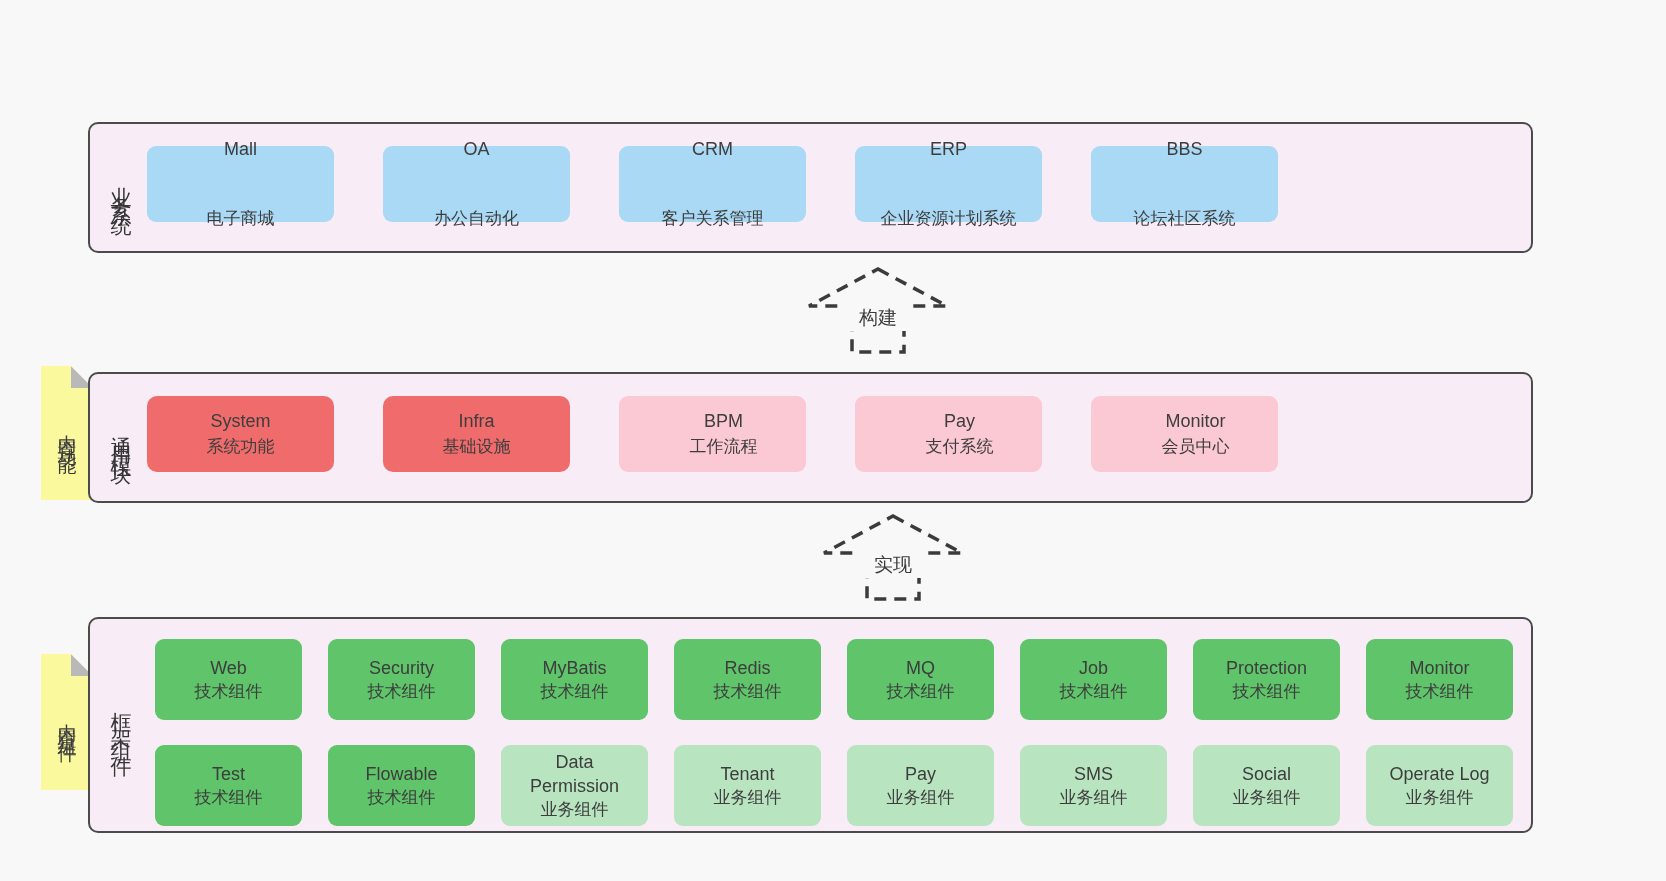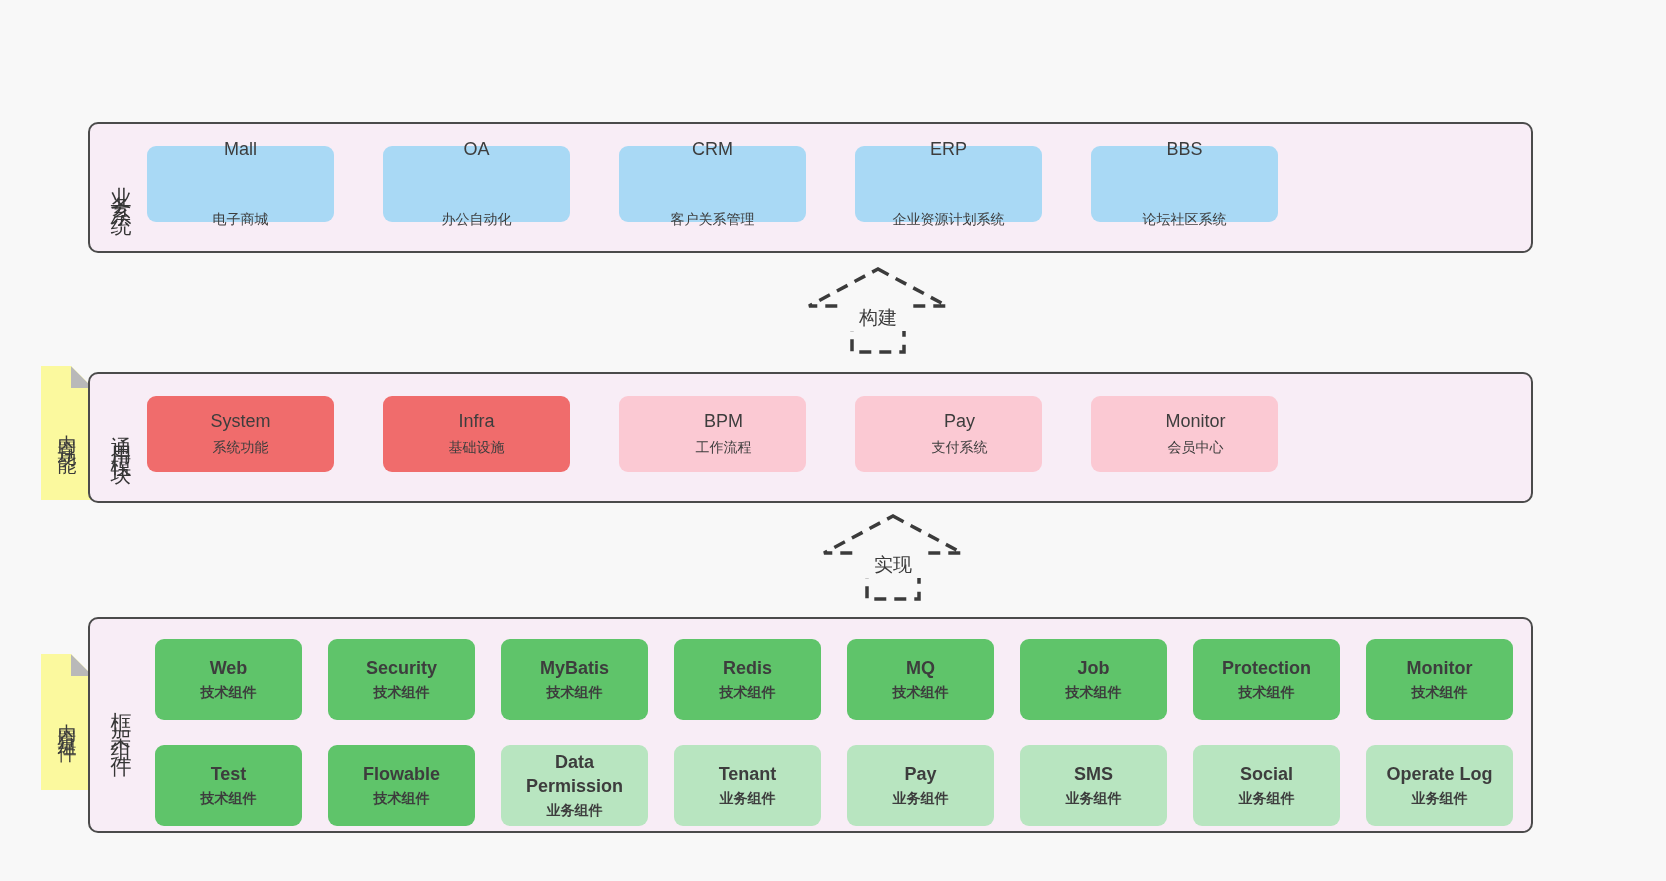--- a/index.html
+++ b/index.html
@@ -27,29 +27,29 @@
     font-size:21px; letter-spacing:9px; color:#353535;
   }
   .panel-components .layer-label { letter-spacing:15px; }
   .box-row { position:absolute; left:57px; top:22px; display:flex; gap:49px; }
   .box {
     width:187px; height:76px; border-radius:9px;
     display:flex; flex-direction:column; align-items:center; justify-content:center;
     text-align:center; line-height:26px; padding:0 12px;
   }
   .box-name { font-size:18px; }
-  .box-desc { font-size:14px; }
+  .box-desc { font-size:17px; }
   .blue        { background:var(--blue,#a9d9f5);gap:44px; }
-  .red         { background:var(--red,#f06c6c); }
+  .red         { background:var(--red,#f06c6c);border-radius:10px; }
   .pink        { background:var(--pink,#fbc9d3);padding-left:34px; }
   .green       { background:var(--green,#5fc46a); }
   .light-green { background:var(--light-green,#b8e5c0); }
   .grid-rows { position:absolute; left:65px; top:20px; display:flex; flex-direction:column; gap:25px; }
   .grid-row  { display:flex; gap:26px; }
-  .grid-row .box { width:147px; height:81px; line-height:24px; padding:0 10px;font-weight:bold; }
+  .grid-row .box { width:147px; height:81px; line-height:24px; padding:0 10px; }
   .sticky {
     position:absolute; left:41px; width:52px;
     background:var(--sticky-yellow,#fbf99e); z-index:1;
     clip-path:polygon(0 0, calc(100% - 22px) 0, 100% 22px, 100% 100%, 0 100%);
     display:flex; align-items:center; justify-content:center;
   }
   .sticky-fold {
     position:absolute; top:0; right:0; width:22px; height:22px;
     background:var(--sticky-fold,#b9b9b9);
     clip-path:polygon(0 0, 100% 100%, 0 100%);

